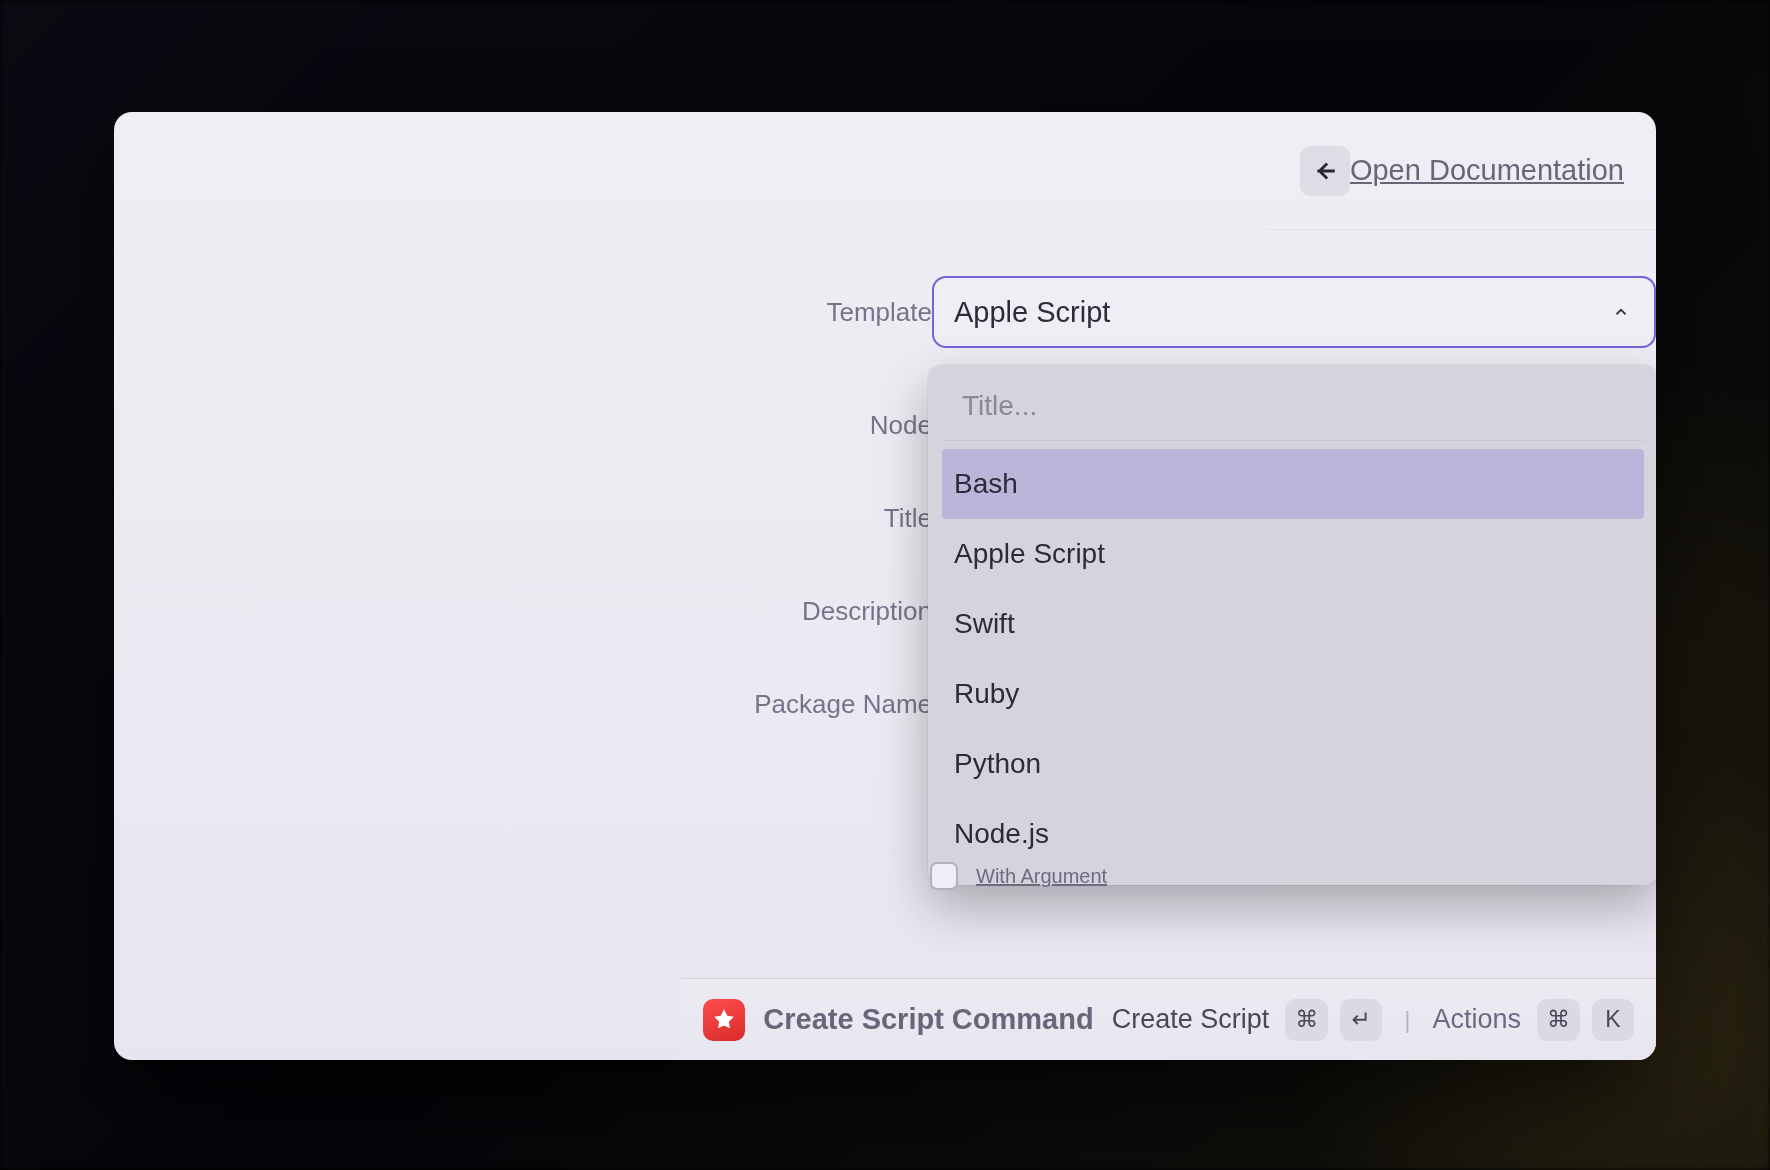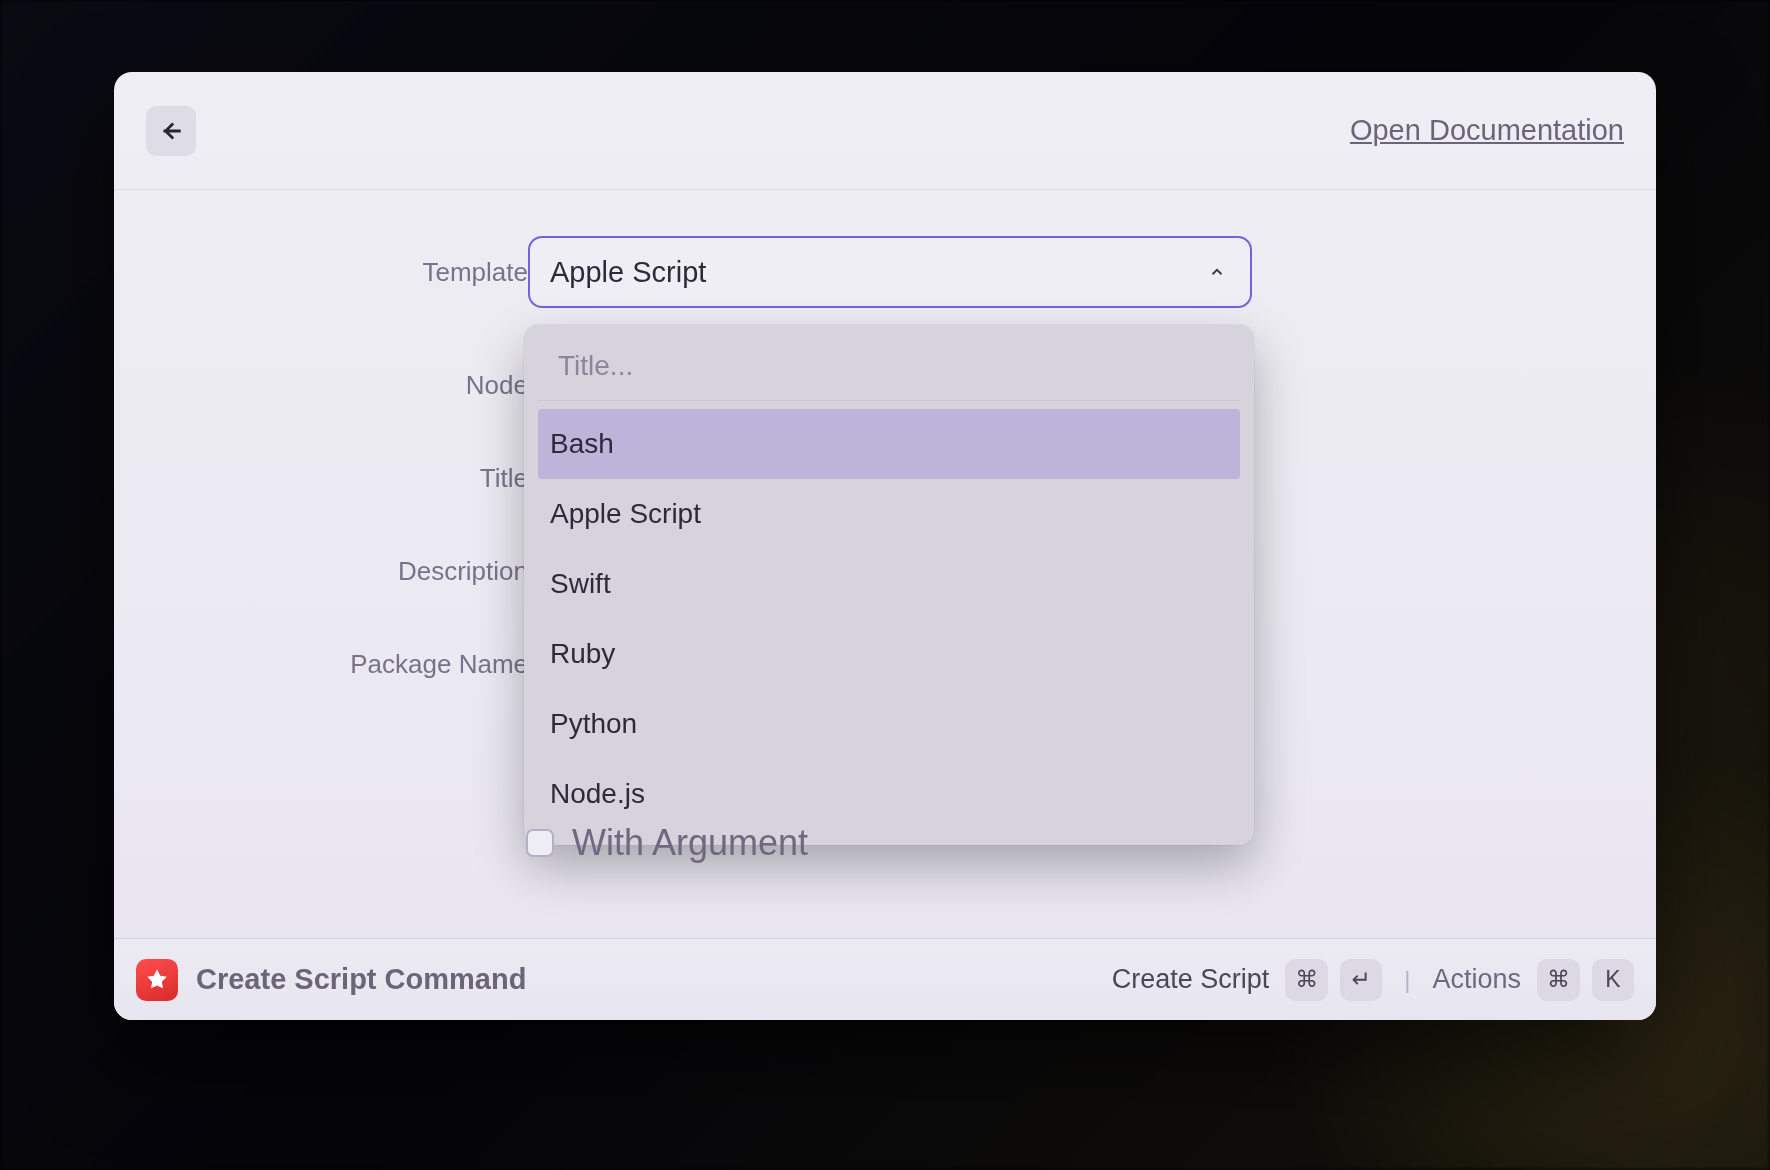--- a/index.html
+++ b/index.html
@@ -17,29 +17,30 @@
   .bg-gradient {
     position: absolute;
     inset: 0;
     background: radial-gradient(ellipse 900px 600px at 85% 60%, rgba(60,50,20,0.35), transparent 60%),
                 radial-gradient(ellipse 500px 400px at 92% 88%, rgba(120,100,40,0.25), transparent 70%),
                 linear-gradient(135deg, #0a0a12 0%, #05050a 50%, #14120a 100%);
     filter: blur(2px);
   }
   .window {
     position: relative;
-    margin-top: 72px;
+    margin-top: 112px;
     width: 1542px;
     height: 948px;
     background: linear-gradient(180deg, #efeef4 0%, #ebe9f1 60%, #e8e5f0 100%);
     border-radius: 18px;
     box-shadow: 0 40px 90px rgba(0,0,0,0.6), 0 0 0 1px rgba(255,255,255,0.05) inset;
     display: flex;
     flex-direction: column;
     overflow: hidden;
+    align-items: flex-end;
   }
   .header {
     height: 118px;
     display: flex;
     align-items: center;
     justify-content: space-between;
     padding: 0 32px;
     border-bottom: 1px solid rgba(0,0,0,0.06);
   }
   .back-btn {
@@ -137,22 +138,23 @@
     gap: 18px;
   }
   .checkbox {
     width: 28px;
     height: 28px;
     border-radius: 7px;
     border: 2px solid #b4afc4;
     background: #efeef4;
   }
   .checkbox-label {
-    font-size: 36px;
+    font-size: 20px;
     color: #6e6980;
+    text-decoration: underline;
   }
   .footer {
     height: 82px;
     border-top: 1px solid rgba(0,0,0,0.08);
     display: flex;
     align-items: center;
     padding: 0 22px;
     gap: 18px;
     background: linear-gradient(180deg, #ecebf2, #e7e5ef);
   }

